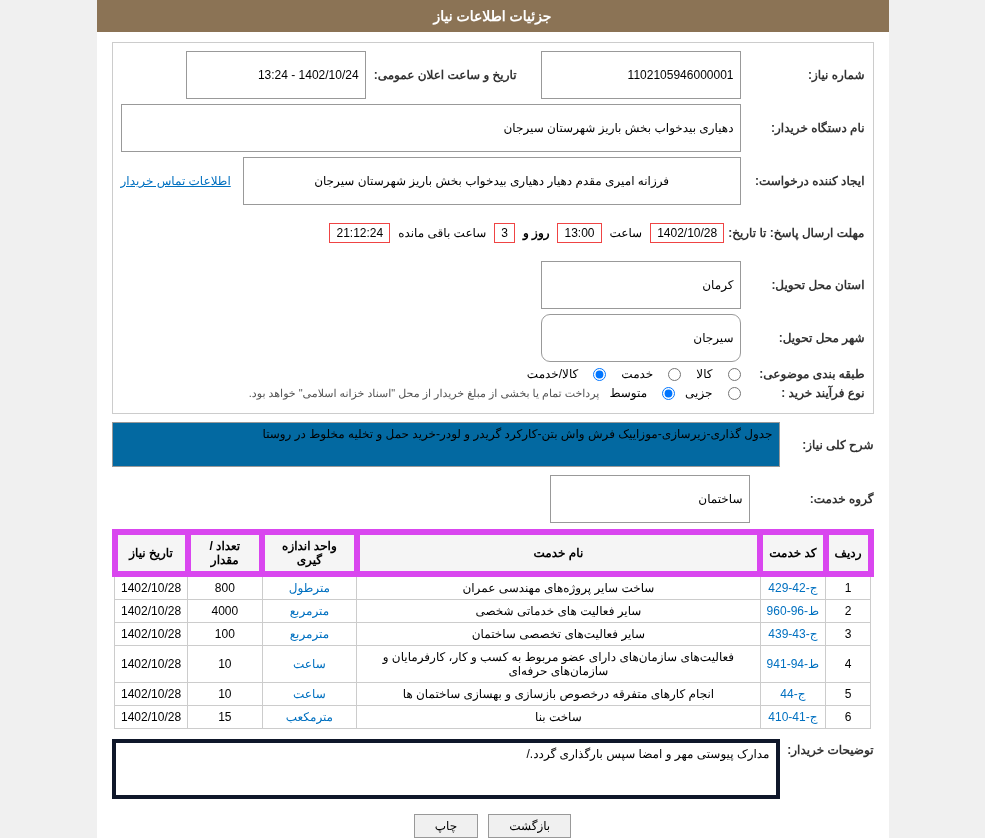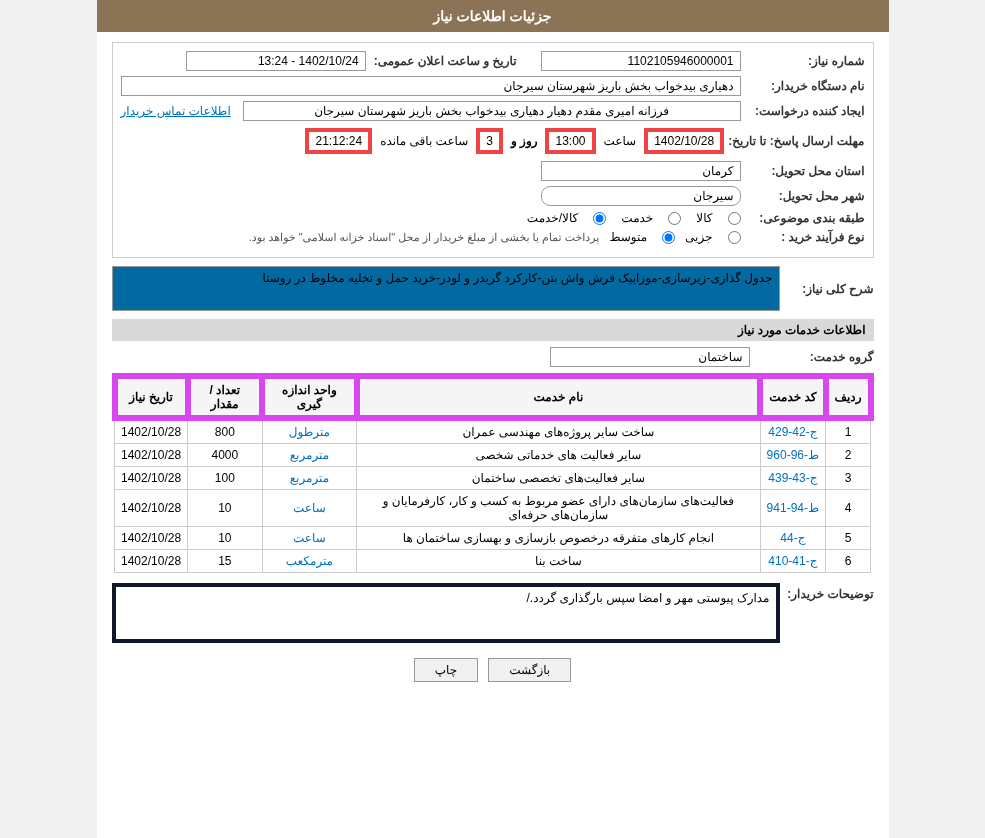--- a/index.html
+++ b/index.html
@@ -39,32 +39,32 @@
     }
     .label {
       color: #333;
       font-weight: bold;
       white-space: nowrap;
       min-width: 120px;
       text-align: right;
     }
     .value-box {
       border: 1px solid #999;
-      padding: 2px 6px;
+      padding: 16px 6px;
       background: #fff;
       min-height: 20px;
       flex: 1;
     }
     .link-text {
       color: #0070c0;
       cursor: pointer;
       text-decoration: underline;
     }
     .small-box {
-      border: 4px solid #ef4444;
+      border: 1px solid #ef4444;
       padding: 2px 6px;
       background: #fff;
       min-height: 20px;
     }
     .section-title {
       background: #d9d9d9;
       font-weight: bold;
       padding: 4px 8px;
       margin-bottom: 6px;
       text-align: right;
@@ -152,21 +152,21 @@
         <span class="link-text" style="margin-right:8px;">اطلاعات تماس خریدار</span>
       </div>
 
       <div class="row">
         <span class="label">مهلت ارسال پاسخ: تا تاریخ:</span>
         <div class="small-box">1402/10/28</div>
         <span style="margin:0 4px;">ساعت</span>
         <div class="small-box">13:00</div>
         <span style="margin:0 4px;font-weight:bold;">روز و</span>
         <div class="small-box">3</div>
-        <span style="margin:8px 4px;">ساعت باقی مانده</span>
+        <span style="margin:16px 4px;">ساعت باقی مانده</span>
         <div class="small-box">21:12:24</div>
       </div>
 
       <div class="row">
         <span class="label">استان محل تحویل:</span>
         <div class="value-box" style="max-width:200px;">کرمان</div>
       </div>
 
       <div class="row">
         <span class="label">شهر محل تحویل:</span>
@@ -206,21 +206,20 @@
         </div>
       </div>
 
     </div>
 
     <div class="row" style="margin-bottom:8px;">
       <span class="label" style="min-width:90px; font-weight:bold;">شرح کلی نیاز:</span>
       <div style="flex:1; border:1px solid #999; padding:4px 6px; background:#0369a1; min-height:45px; text-align:right;">جدول گذاری-زیرسازی-موزاییک فرش واش بتن-کارکرد گریدر و لودر-خرید حمل و تخلیه مخلوط در روستا</div>
     </div>
 
-    <div class="section-title">اطلاعات خدمات مورد نیاز</div>
 
     <div class="row" style="margin-bottom:6px;">
       <span class="label">گروه خدمت:</span>
       <div class="value-box" style="max-width:200px;">ساختمان</div>
     </div>
 
     <table class="services-table">
       <thead>
         <tr>
           <th>ردیف</th>

